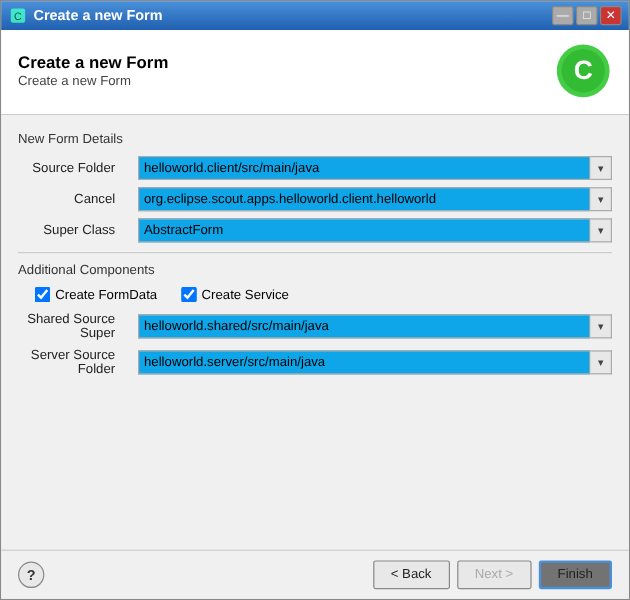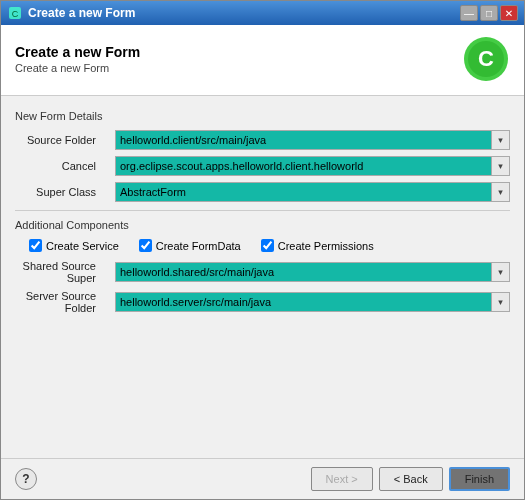--- a/index.html
+++ b/index.html
@@ -117,21 +117,21 @@
       flex-shrink: 0;
     }
     .form-input-wrap {
       flex: 1;
       display: flex;
     }
     .form-input {
       flex: 1;
       height: 20px;
       border: 1px solid #aaa;
-      background: #14b8a6;
+      background: #0ea5e9;
       padding: 1px 4px;
       font-size: 11px;
       outline: none;
     }
     .dropdown-btn {
       width: 18px;
       height: 20px;
       background: #e8e8e8;
       border: 1px solid #aaa;
       border-left: none;
@@ -291,29 +291,25 @@
       </div>
     </div>
 
     <div class="divider"></div>
 
     <div class="section-label">Additional Components</div>
 
     <div class="checkboxes-row">
       <label class="checkbox-item">
         <input type="checkbox" checked="" style="">
-        <span>Create Service</span>
-      </label>
-      <label class="checkbox-item">
-        <input type="checkbox" checked="" style="">
         <span>Create FormData</span>
       </label>
       <label class="checkbox-item">
         <input type="checkbox" checked="" style="">
-        <span>Create Permissions</span>
+        <span>Create Service</span>
       </label>
     </div>
 
     <div class="form-group">
       <label class="form-label">Shared Source Super</label>
       <div class="form-input-wrap">
         <input class="form-input" type="text" value="helloworld.shared/src/main/java" style="">
         <div class="dropdown-btn">
           <span>▾</span>
         </div>
@@ -332,19 +328,19 @@
 
   </div>
 
   <div class="footer">
     <div class="footer-left">
       <div class="help-btn">
         <span>?</span>
       </div>
     </div>
     <div class="footer-buttons">
+      <button class="btn">&lt; Back</button>
       <button class="btn" disabled="">Next &gt;</button>
-      <button class="btn">&lt; Back</button>
       <button class="btn btn-primary">Finish</button>
     </div>
   </div>
 
 </div>
 
 </body></html>

